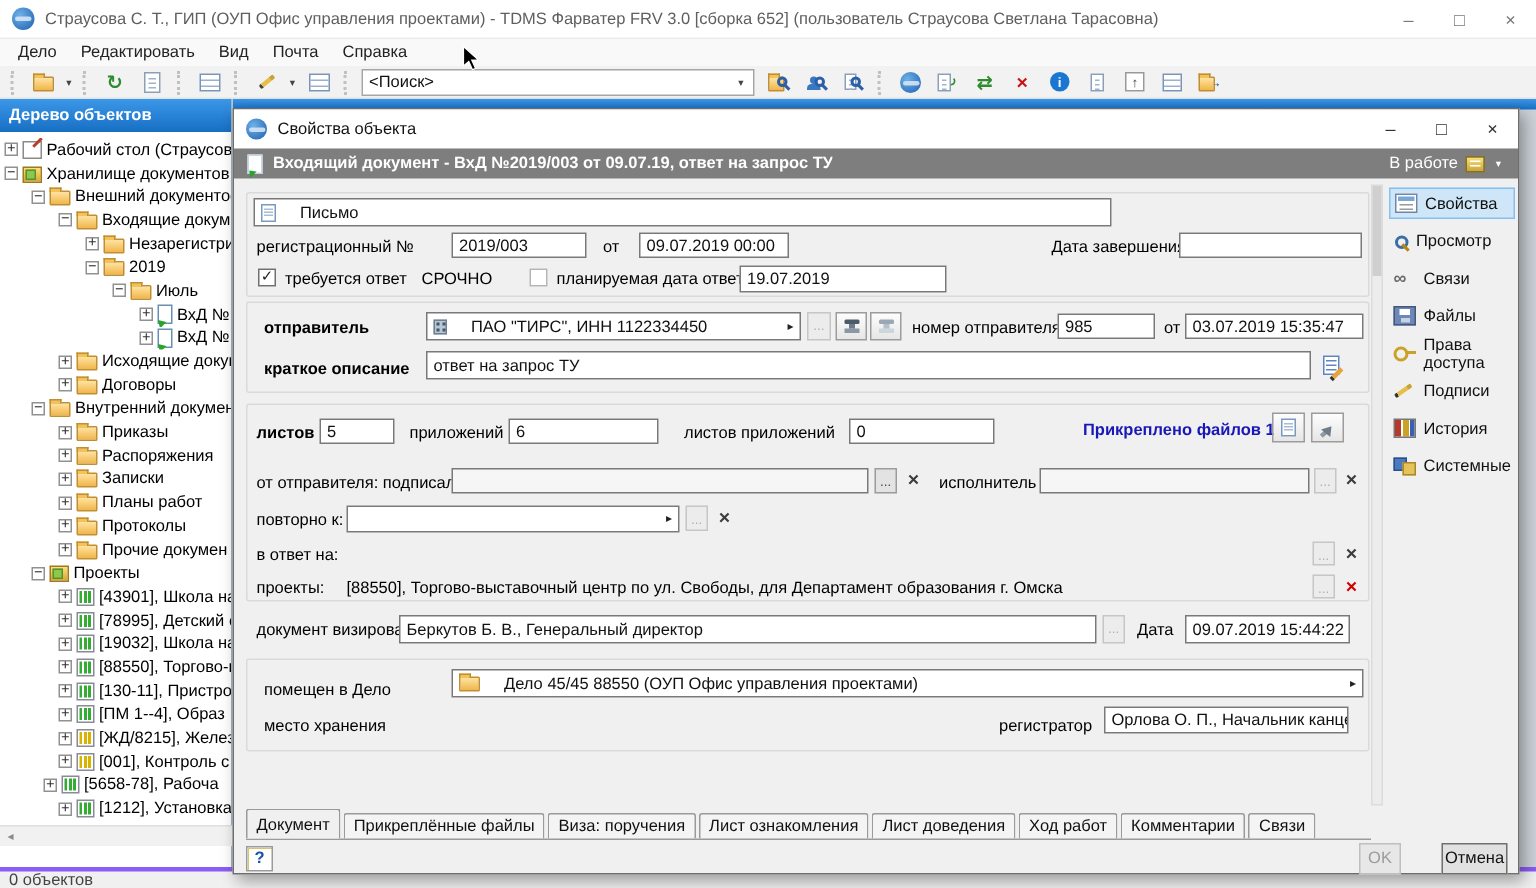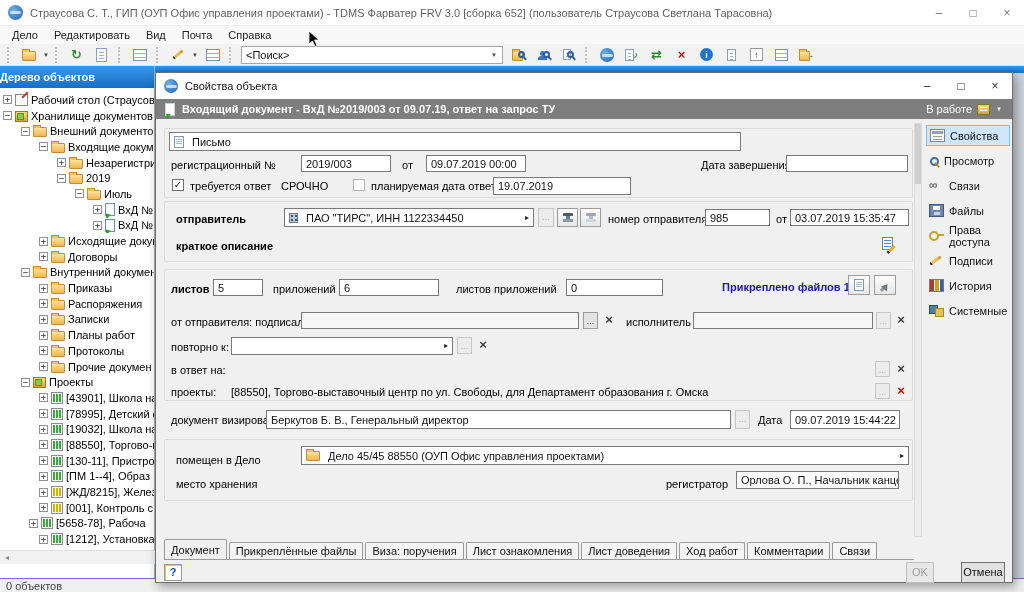--- a/index.html
+++ b/index.html
@@ -38,42 +38,42 @@
   .i-person::after{content:"";position:absolute;left:0;top:5px;width:9px;height:4px;border-radius:3px 3px 0 0;background:#3a77c2}
   .i-info{width:13px;height:13px;border-radius:50%;background:#1b76d2;color:#fff;font-size:9px;font-weight:bold;display:flex;align-items:center;justify-content:center}
   .i-box{width:13px;height:13px;background:#fff;border:1px solid #999;display:flex;align-items:center;justify-content:center;font-size:9px;color:#444}
   #search{width:262px;height:18px;background:#fff;border:1px solid #a6a6a6;display:flex;align-items:center;padding:0 4px;margin:0 2px}
   #search .caret{margin-left:auto}
   
   #cursor{position:absolute;left:308px;top:30px;z-index:60}
 
   
   #leftpanel{position:absolute;left:0;top:66px;width:155px;height:512px;background:#fff;border-right:1px solid #9fb6c6}
-  #treehdr{height:22px;background:linear-gradient(180deg,#3b97e8,#176fc4);color:#fff;display:flex;align-items:center;font-weight:bold}
+  #treehdr{height:22px;background:linear-gradient(180deg,#3b97e8,#176fc4);color:#fff;display:flex;align-items:center;padding-left:6px;font-weight:bold}
   #tree{position:absolute;left:0;top:24px;right:0;bottom:30px;overflow:hidden;padding-top:2px;background:#fff}
   .tr{height:15.7px;display:flex;align-items:center;white-space:nowrap;overflow:hidden}
   .exp{width:9px;height:9px;border:1px solid #919191;background:#fff;flex:none;margin-right:3px;font-size:9px;line-height:7px;text-align:center;color:#333;font-family:"DejaVu Sans Mono",monospace}
   .exp.p::before{content:"+"}
   .exp.m::before{content:"\2212"}
   .ti{width:15px;height:12px;flex:none;margin-right:3px;position:relative}
   .ti.folder{width:14px;height:10px;background:linear-gradient(#ffe3a1,#f0b64b);border:1px solid #c08f35;border-radius:1px;margin-top:2px}
   .ti.folder::before{content:"";position:absolute;left:-1px;top:-3px;width:6px;height:2px;background:#f3c35a;border:1px solid #c08f35;border-bottom:none}
   .ti.desktop{width:13px;height:12px;background:#fff;border:1px solid #8a8a8a}
   .ti.desktop::after{content:"";position:absolute;right:-2px;top:-1px;width:8px;height:2px;background:#c03a2a;transform:rotate(-45deg)}
   .ti.storage{width:13px;height:11px;background:linear-gradient(#ffe07a,#d9a62f);border:1px solid #a07820;margin-top:1px}
   .ti.storage::after{content:"";position:absolute;left:1px;top:1px;width:5px;height:5px;background:#8cc84e;border:1px solid #57922c}
   .ti.docin{width:10px;height:13px;background:#fff;border:1px solid #6a8fb5}
   .ti.docin::after{content:"";position:absolute;left:-4px;bottom:-2px;width:0;height:0;border:3px solid transparent;border-right:5px solid #28a428;transform:rotate(45deg)}
   .ti.pg,.ti.py{width:12px;height:12px;background:#fff;border:1px solid #8a8a99}
   .ti.pg::before{content:"";position:absolute;left:1px;right:1px;top:1px;bottom:1px;background:repeating-linear-gradient(90deg,#35ad35 0 2px,#fff 2px 3px)}
   .ti.py::before{content:"";position:absolute;left:1px;right:1px;top:1px;bottom:1px;background:repeating-linear-gradient(90deg,#d8b400 0 2px,#fff 2px 3px)}
   .tl{overflow:hidden;white-space:nowrap;color:#000}
   #hscroll{position:absolute;left:0;bottom:14px;width:155px;height:14px;background:#f1f1f1;border-top:1px solid #e0e0e0;display:flex;align-items:center}
   #hscroll .arr{width:14px;height:13px;display:flex;align-items:center;justify-content:center;color:#8a8a8a;font-size:8px}
-  #statusbar{position:absolute;left:0;top:578px;width:1024px;height:14px;background:#f0f0f0;border-top:1px solid #8b5cf6;display:flex;align-items:center;padding-left:6px;color:#444;z-index:1}
+  #statusbar{position:absolute;left:0;top:578px;width:1024px;height:14px;background:#f0f0f0;border-top:3px solid #8b5cf6;display:flex;align-items:center;padding-left:6px;color:#444;z-index:1}
 
   
   #contentbg{position:absolute;left:155px;top:66px;width:869px;height:512px;background:#ccd2d8}
   #contentbg .bluestrip{position:absolute;left:0;top:0;width:100%;height:7px;background:linear-gradient(180deg,#3b97e8,#1a6fc4)}
 
   
   #dlg{position:absolute;left:155px;top:72px;width:858px;height:511px;background:#f0f0f0;border:1px solid #6e6e6e;box-shadow:3px 4px 10px rgba(0,0,0,.35);z-index:10}
   #dlgtitle{position:absolute;left:0;top:0;width:100%;height:26px;background:#fff;display:flex;align-items:center;padding-left:8px;gap:7px}
   #dlgtitle .winctl span{color:#333}
   #dlghdr{position:absolute;left:0;top:26px;width:100%;height:20px;background:#7e7e7e;display:flex;align-items:center;color:#fff;padding:0 9px;gap:7px}
@@ -82,21 +82,21 @@
   .hdoc::after{content:"";position:absolute;left:-3px;bottom:-2px;width:0;height:0;border:3px solid transparent;border-right:4px solid #28a428;transform:rotate(45deg)}
   .statuscluster{margin-left:auto;display:flex;align-items:center;gap:5px}
   .bookico{width:13px;height:11px;background:linear-gradient(#f7e27a,#caa53a);border:1px solid #8a7020;position:relative}
   .bookico::after{content:"";position:absolute;left:2px;top:2px;right:2px;height:1px;background:#fff;box-shadow:0 3px 0 #fff}
   #dlghdr .caret{color:#fff}
 
   
   .gb{position:absolute;border:1px solid #dadada;border-radius:2px}
   .lbl{position:absolute;white-space:nowrap;color:#000}
   .b{font-weight:bold}
-  .fld{position:absolute;background:#fff;border:1px solid #797979;padding:1px 4px;line-height:14px;white-space:nowrap;overflow:hidden;display:flex;align-items:center;gap:8px}
+  .fld{position:absolute;background:#fff;border:1px solid #797979;padding:1px 4px;line-height:14px;white-space:nowrap;overflow:hidden;display:flex;align-items:center;gap:16px}
   .fld .car{margin-left:auto;font-size:8px;color:#222}
   .dots{position:absolute;background:#e3e3e3;border:1px solid #9c9c9c;color:#444;font-size:9px;line-height:8px;text-align:center;padding-top:4px}
   .dots.gray{background:#ececec;border-color:#c6c6c6;color:#b0b0b0}
   .xbtn{position:absolute;color:#3c3c3c;font-size:13px;font-weight:bold;text-align:center;line-height:15px}
   .xbtn.red{color:#d40000}
   .cb{position:absolute;width:12px;height:12px;background:#fff;border:1px solid #707070;font-size:10px;line-height:10px;text-align:center;color:#1a1a1a;font-weight:bold}
   .cb.off{border-color:#b4b4b4}
   .minidoc{width:10px;height:12px;background:#fff;border:1px solid #7a9ac0;position:relative;flex:none}
   .minidoc::before{content:"";position:absolute;left:1px;top:2px;right:1px;height:1px;background:#a8bcd4;box-shadow:0 2px 0 #a8bcd4,0 4px 0 #a8bcd4}
   .bldg{width:9px;height:10px;background:#b9c6d4;border:1px solid #70808f;position:relative;flex:none}
@@ -477,20 +477,23 @@
     <span class="lbl" style="left:452px;top:140px">номер отправителя</span>
     <div class="fld" style="left:549px;top:136px;width:65px;height:17px">
         <span>985</span>
       </div>
     <span class="lbl" style="left:620px;top:140px">от</span>
     <div class="fld" style="left:634px;top:136px;width:119px;height:17px">
         <span>03.07.2019 15:35:47</span>
       </div>
 
     <span class="lbl b" style="left:20px;top:167px">краткое описание</span>
+    <div class="fld" style="left:128px;top:161px;width:590px;height:19px">
+        <span>ответ на запрос ТУ</span>
+      </div>
     <span class="iconbtn" style="left:721px;top:160px;width:20px;height:20px;background:#f0f0f0;border-color:#f0f0f0">
         <span class="editpen"></span>
       </span>
 
     <span class="lbl b" style="left:15px;top:210px">листов</span>
     <div class="fld" style="left:57px;top:206px;width:50px;height:17px">
         <span>5</span>
       </div>
     <span class="lbl" style="left:117px;top:210px">приложений</span>
     <div class="fld" style="left:183px;top:206px;width:100px;height:17px">

